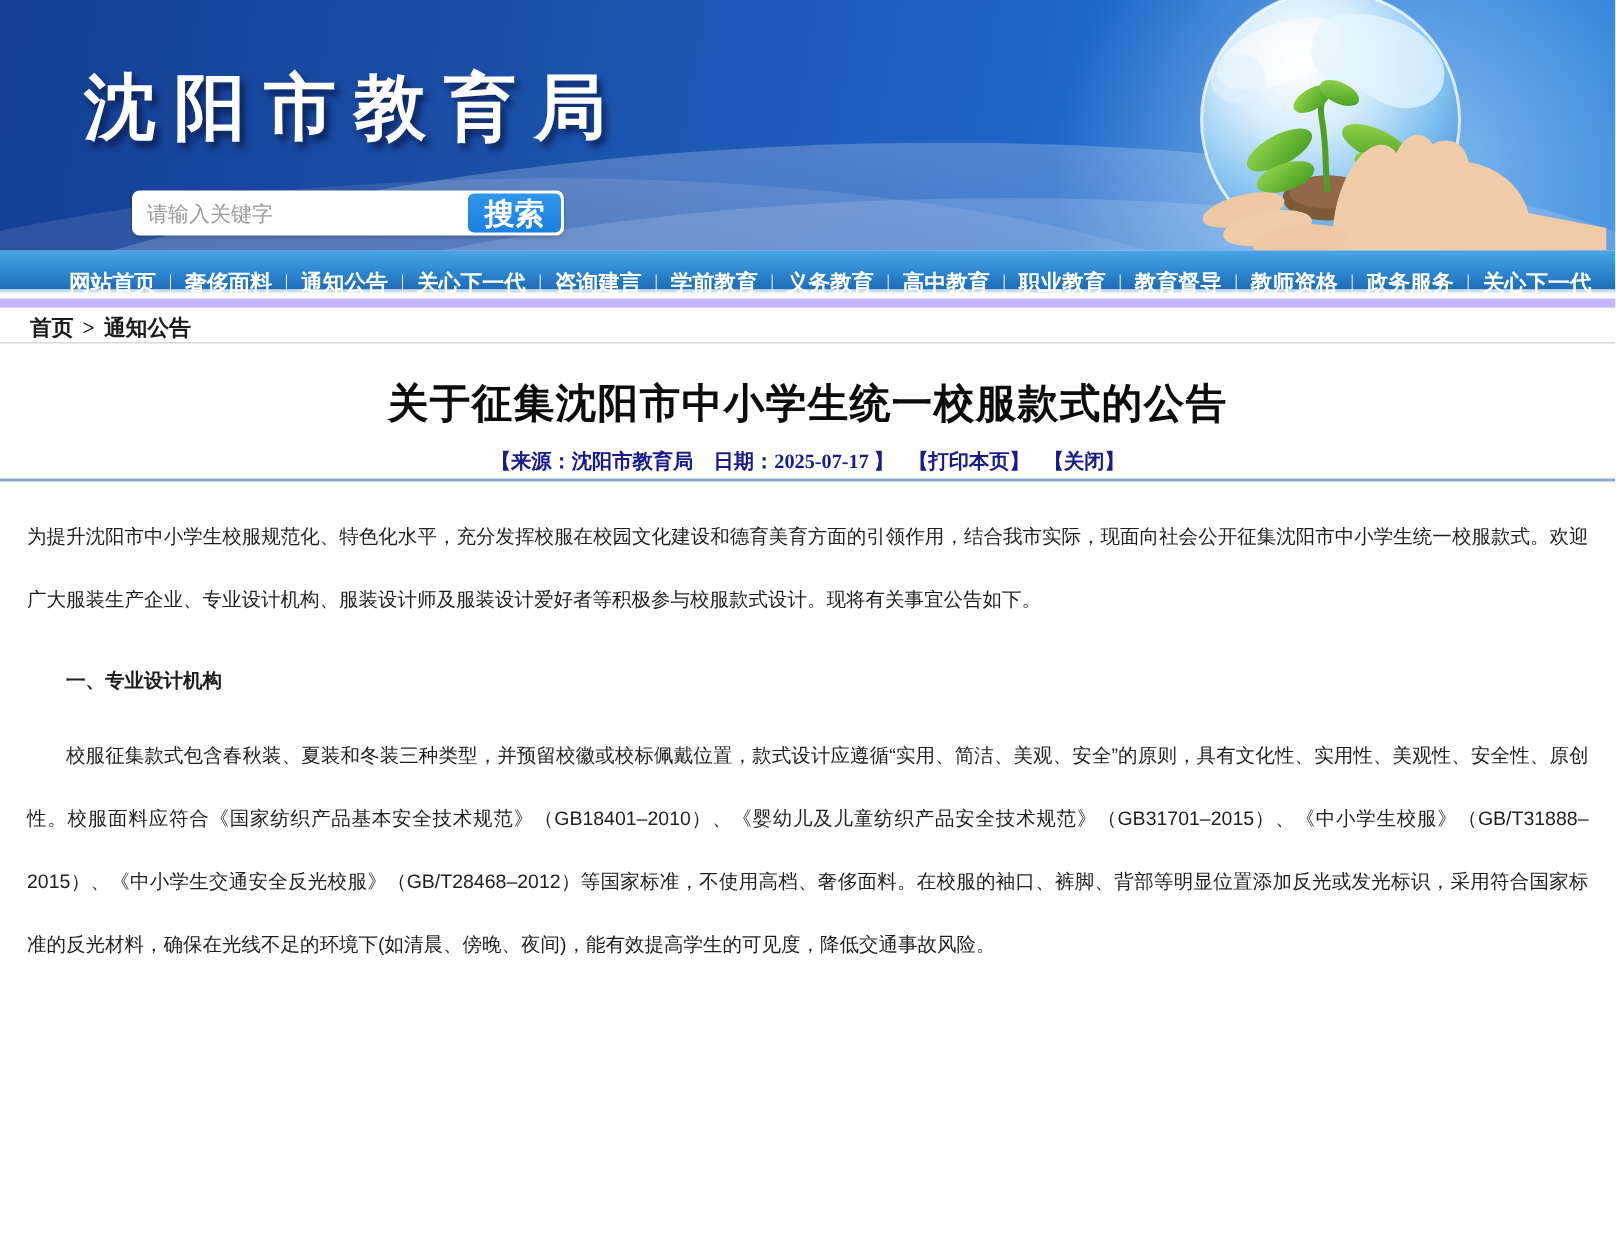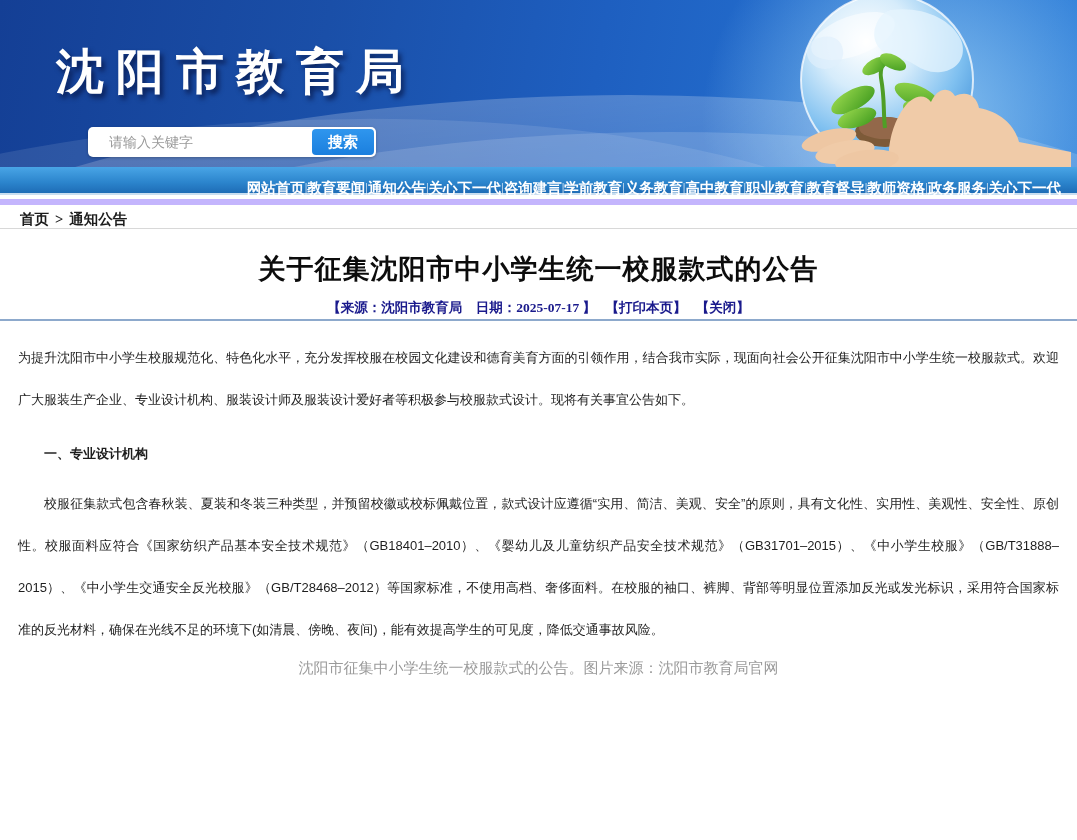--- a/index.html
+++ b/index.html
@@ -30,36 +30,36 @@
     font-size:48px; letter-spacing:12px; color:#ffffff;
     text-shadow:3px 4px 5px rgba(0,5,40,0.6); white-space:nowrap;
   }
   .search-bar {
     position:absolute; left:88px; top:127px; z-index:3;
     width:288px; height:30px; background:#ffffff; border-radius:5px;
     display:flex; align-items:center; box-shadow:0 1px 3px rgba(0,0,0,0.25);
   }
   .search-input {
     flex:1; border:none; outline:none; background:transparent;
-    padding:0 21px; font-size:14px; color:#333;
+    padding:0 10px; font-size:14px; color:#333;
     font-family:"Liberation Sans", sans-serif;
   }
   .search-input::placeholder { color:#999; }
   .search-btn {
     width:62px; height:26px; margin-right:2px; border:none; border-radius:4px;
     background:linear-gradient(#2f96ee, #1b7fde); color:#ffffff;
-    font-size:15px; font-weight:700; cursor:pointer;
+    font-size:20px; font-weight:700; cursor:pointer;
     font-family:Liberation Serif, serif;
     text-align:center;
   }
   .globe-art { position:absolute; right:6px; top:0; width:300px; height:167px; z-index:2; }
 
   
   .main-nav {
-    height:28px; display:flex; align-items:center; justify-content:flex-end;
+    height:28px; display:flex; align-items:center; justify-content:space-between;
     padding:16px 16px 0 46px;
     background:linear-gradient(#49a5e6, #2b84cc 60%, #1e6cb6);
     border-bottom:2px solid #c9def0;
     font-family:"Liberation Serif", serif; font-weight:700; font-size:14.5px;
   }
   .nav-item { color:#ffffff; text-decoration:none; white-space:nowrap; }
   .nav-sep { color:#e9f4fc; font-weight:400; font-size:13px; }
 
   
   .breadcrumb {
@@ -152,21 +152,21 @@
         <ellipse cx="58" cy="140" rx="28" ry="10" transform="rotate(-14 58 140)" fill="#eec7a3"></ellipse>
         <ellipse cx="74" cy="152" rx="30" ry="11" transform="rotate(-10 74 152)" fill="#f0cba8"></ellipse>
         <ellipse cx="96" cy="161" rx="32" ry="11" transform="rotate(-6 96 161)" fill="#eec7a3"></ellipse>
       </svg>
     </div>
   </header>
 
   <nav class="main-nav">
     <a class="nav-item" href="#">网站首页</a>
     <span class="nav-sep">|</span>
-    <a class="nav-item" href="#">教育要闻</a>
+    <a class="nav-item" href="#">奢侈面料</a>
     <span class="nav-sep">|</span>
     <a class="nav-item" href="#">通知公告</a>
     <span class="nav-sep">|</span>
     <a class="nav-item" href="#">关心下一代</a>
     <span class="nav-sep">|</span>
     <a class="nav-item" href="#">咨询建言</a>
     <span class="nav-sep">|</span>
     <a class="nav-item" href="#">学前教育</a>
     <span class="nav-sep">|</span>
     <a class="nav-item" href="#">义务教育</a>
@@ -197,16 +197,15 @@
         <a href="#">【关闭】</a>
       </div>
     </div>
 
     <div class="article-body">
       <p class="p-first">为提升沈阳市中小学生校服规范化、特色化水平，充分发挥校服在校园文化建设和德育美育方面的引领作用，结合我市实际，现面向社会公开征集沈阳市中小学生统一校服款式。欢迎广大服装生产企业、专业设计机构、服装设计师及服装设计爱好者等积极参与校服款式设计。现将有关事宜公告如下。</p>
       <p class="p-heading">一、专业设计机构</p>
       <p class="p-indent">校服征集款式包含春秋装、夏装和冬装三种类型，并预留校徽或校标佩戴位置，款式设计应遵循“实用、简洁、美观、安全”的原则，具有文化性、实用性、美观性、安全性、原创性。校服面料应符合《国家纺织产品基本安全技术规范》（GB18401–2010）、《婴幼儿及儿童纺织产品安全技术规范》（GB31701–2015）、《中小学生校服》（GB/T31888–2015）、《中小学生交通安全反光校服》（GB/T28468–2012）等国家标准，不使用高档、奢侈面料。在校服的袖口、裤脚、背部等明显位置添加反光或发光标识，采用符合国家标准的反光材料，确保在光线不足的环境下(如清晨、傍晚、夜间)，能有效提高学生的可见度，降低交通事故风险。</p>
     </div>
 
-    <div class="caption">沈阳市征集中小学生统一校服款式的公告。图片来源：沈阳市教育局官网</div>
   </main>
 
 </div>
 
 </body></html>

